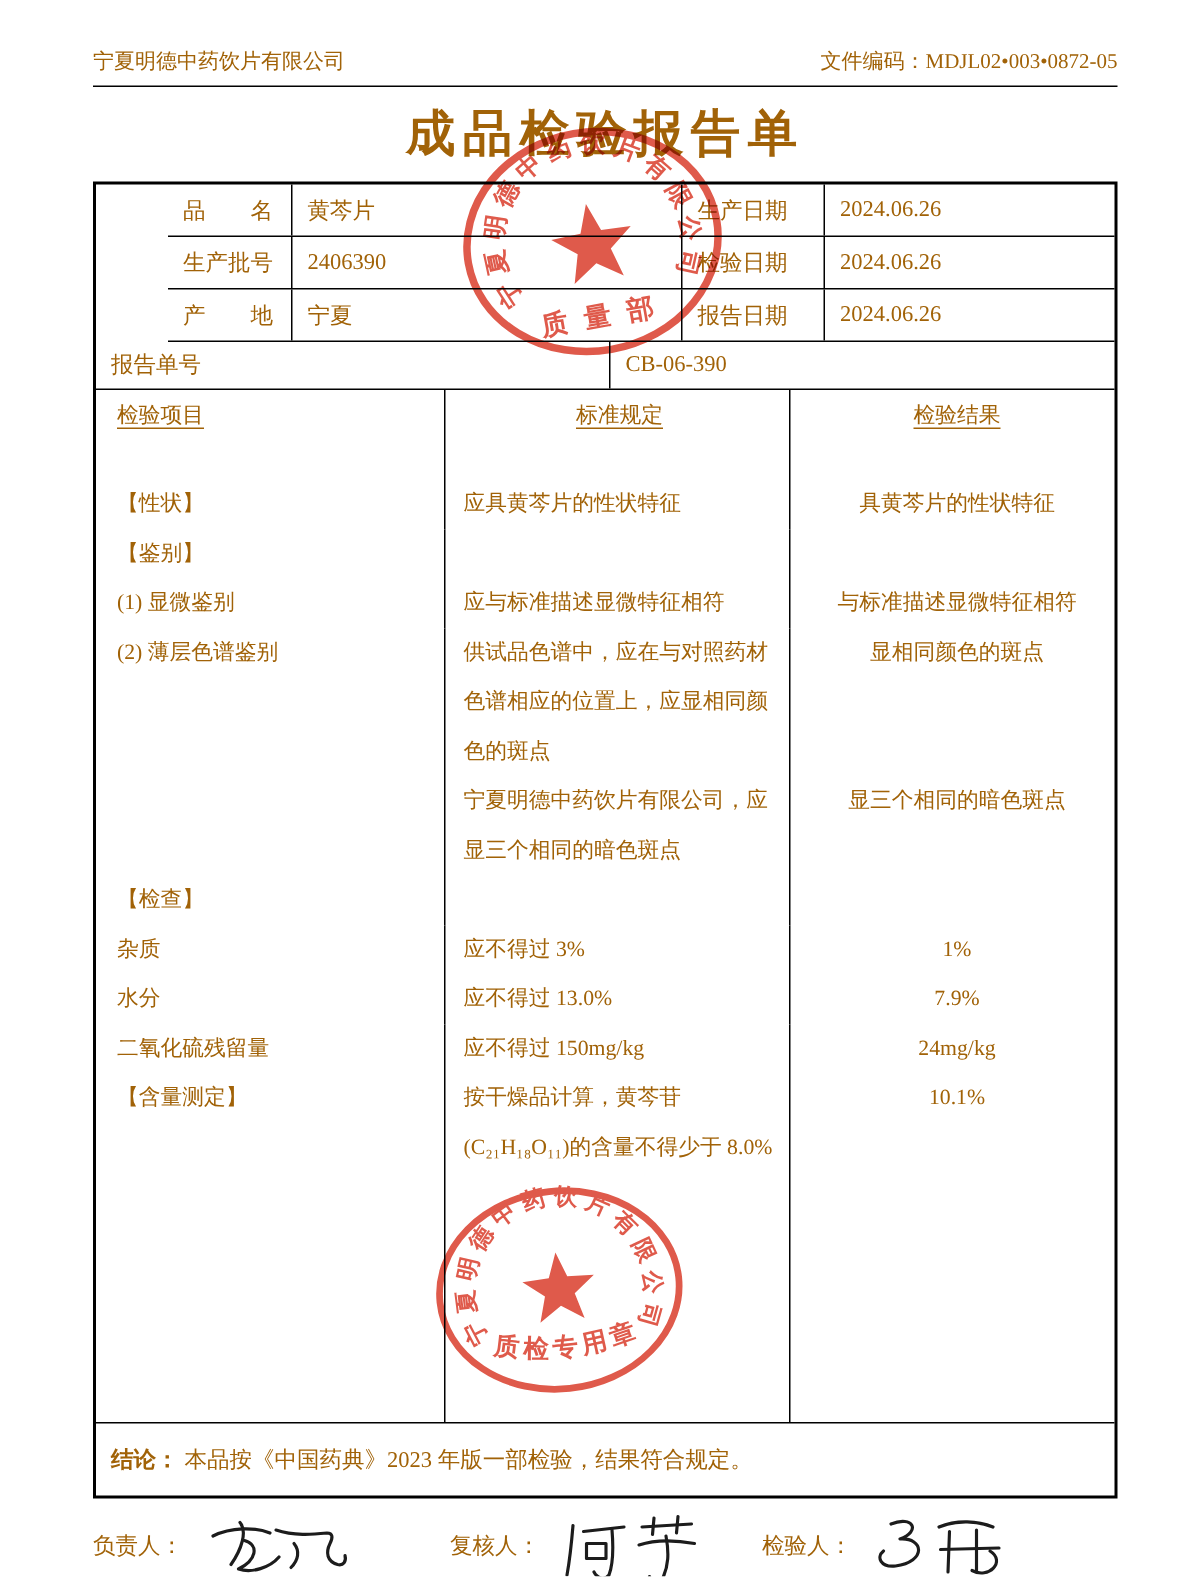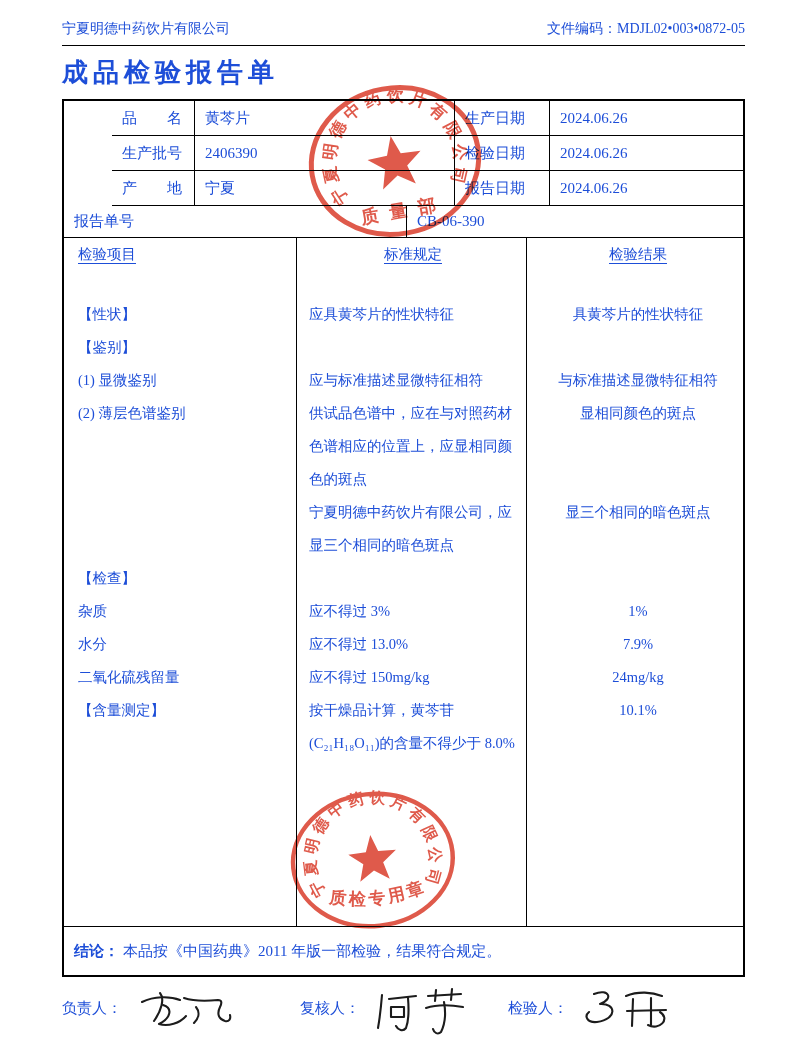--- a/index.html
+++ b/index.html
@@ -1,36 +1,36 @@
 <!DOCTYPE html>
 <html><head>
 <meta charset="utf-8">
 <style>
   * { margin: 0; padding: 0; box-sizing: border-box; }
   html, body { background: #ffffff; }
   .page {
     position: relative;
     width: 800px; height: 1051px;
     background: #ffffff;
-    color: #1d4ed8;
+    color: #a16207;
     font-family: "Liberation Serif", "DejaVu Serif", serif;
     font-size: 15px;
-    padding: 20px 55px 0 62px;
+    padding: 32px 55px 0 62px;
     overflow: hidden;
   }
   
   .doc-header {
     display: flex; justify-content: space-between; align-items: flex-end;
     font-size: 14px; padding-bottom: 7px;
     border-bottom: 1px solid #000;
   }
   .doc-title {
-    text-align: left;
+    text-align: center;
     font-family: "DejaVu Sans", "Liberation Sans", sans-serif;
-    font-weight: 700; font-size: 26px; letter-spacing: 5px;
+    font-weight: 700; font-size: 33px; letter-spacing: 5px;
     margin: 9px 0 9px 0;
   }
   
   .report-table { width: 683px; border: 2px solid #000; background: transparent; }
   .info-row { display: grid; grid-template-columns: 83px 260px 95px 1fr; height: 35px; border-bottom: 1px solid #000; margin-left: 48px; }
   .info-row > div { display: flex; align-items: center; padding: 0 6px 0 10px; overflow: hidden; white-space: nowrap; }
   .info-row > div.bordered { border-right: 1px solid #000; }
   .reportno-row { display: grid; grid-template-columns: 343px 1fr; height: 32px; border-bottom: 1px solid #000; }
   .reportno-row > div { display: flex; align-items: center; padding: 0 6px 0 10px; }
   .reportno-row > div.bordered { border-right: 1px solid #000; }
@@ -166,21 +166,21 @@
 
       <div class="main-row spacer-row">
         <div class="mc1"></div>
           <div class="mc2"></div>
           <div class="mc3"></div>
       </div>
     </div>
 
     <div class="conclusion-row">
       <span class="c-label">结论：</span>
-      <span class="c-text">本品按《中国药典》2011 年版一部检验，结果符合规定。</span>
+      <span class="c-text">本品按《中国药典》2023 年版一部检验，结果符合规定。</span>
     </div>
   </div>
 
   <div class="signatures">
     <div class="sig-group g1">
       <span class="sig-label">负责人：</span>
       <svg class="sig-svg" width="112" height="52" viewBox="0 0 112 52">
         <path d="M30 8 C35 14 31 26 24 36"></path>
         <path d="M12 17 C24 11 40 11 50 15"></path>
         <path d="M33 20 C43 23 41 33 29 39 C38 42 50 38 56 31"></path>

